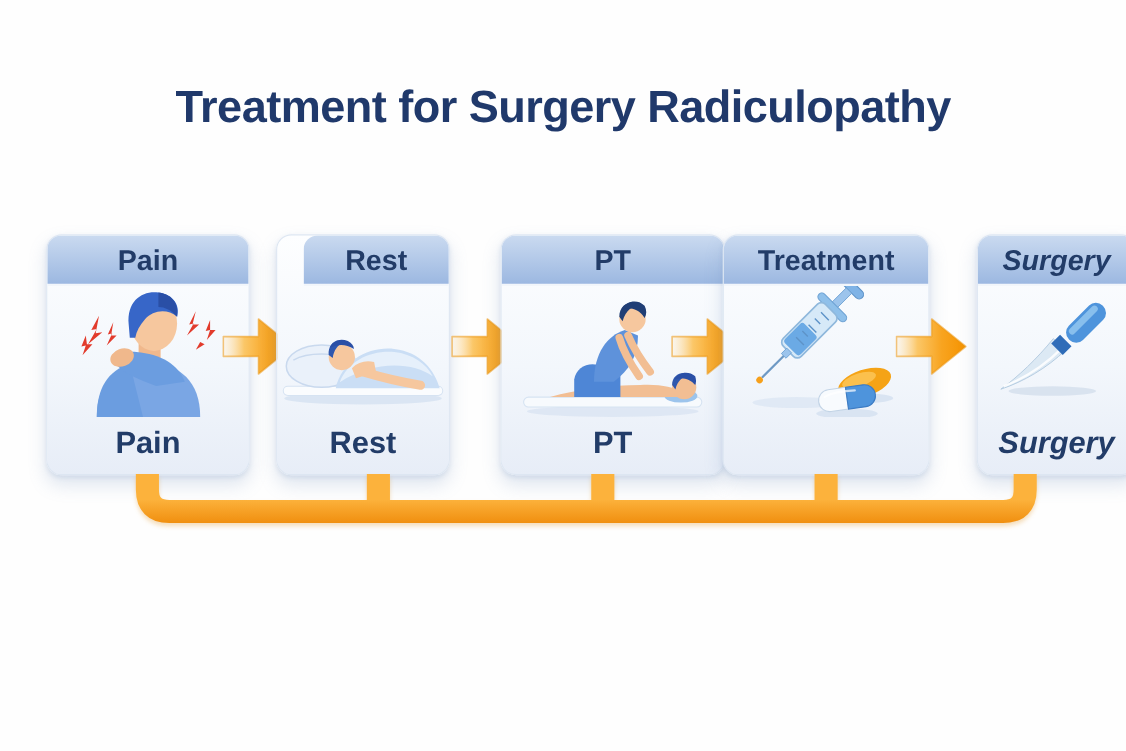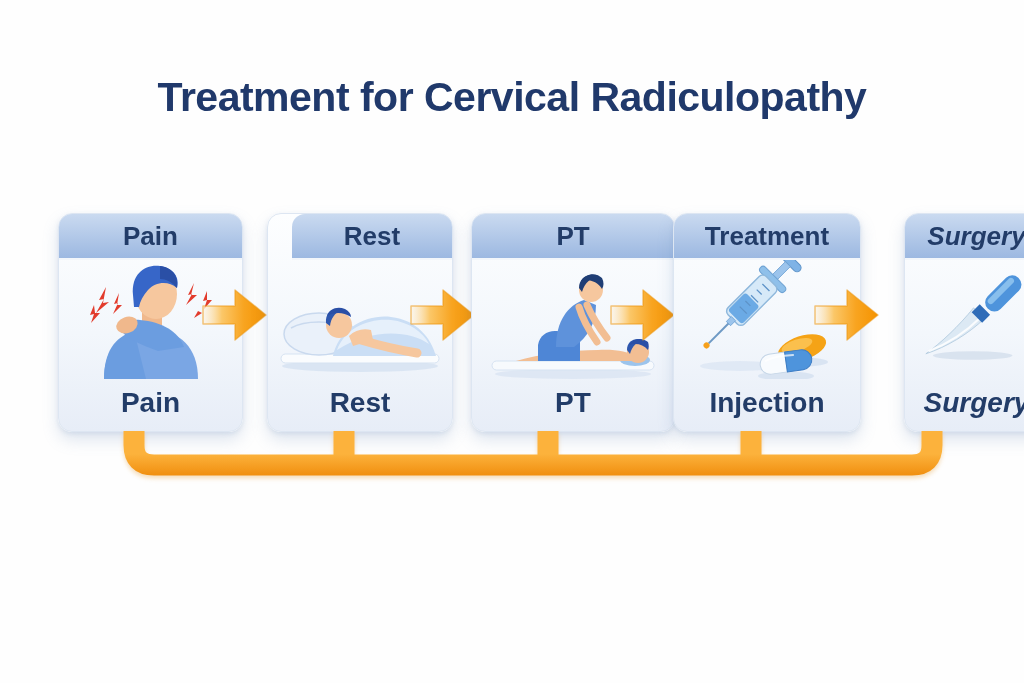--- a/index.html
+++ b/index.html
@@ -10,21 +10,20 @@
   .title{
     position:absolute;top:74px;left:0;width:100%;text-align:center;
     font-size:41px;font-weight:700;color:#20396b;letter-spacing:-0.5px;
   }
   .card{
     position:absolute;top:213px;height:219px;border-radius:14px;
     background:linear-gradient(180deg,#fdfeff 0%,#f3f7fc 55%,#e7edf7 100%);
     border:1px solid #dde6f2;
     box-shadow:0 8px 16px rgba(110,140,185,0.22),0 2px 4px rgba(110,140,185,0.15);
     box-sizing:border-box;
-    margin-left:16px;
   }
   .card-header{
     height:44px;border-radius:13px 13px 0 0;
     background:linear-gradient(180deg,#cadaf0 0%,#9cb8e1 100%);
     border-bottom:2px solid #f2f6fb;
     display:flex;align-items:center;justify-content:center;
     font-size:26px;font-weight:700;color:#223c68;
   }
   .card-body{
     position:absolute;top:46px;left:0;right:0;bottom:52px;
@@ -48,21 +47,21 @@
     <defs>
       <linearGradient id="arrowGrad" x1="0" y1="0" x2="1" y2="0">
         <stop offset="0" stop-color="#fff3df" stop-opacity="0.5"></stop>
         <stop offset="0.3" stop-color="#fbc768"></stop>
         <stop offset="0.65" stop-color="#f8a420"></stop>
         <stop offset="1" stop-color="#f59300"></stop>
       </linearGradient>
     </defs>
   </svg>
 
-  <div class="title">Treatment for Cervical Radiculopathy</div>
+  <div class="title">Treatment for Surgery Radiculopathy</div>
 
   <div class="card" style="left:42px;width:185px;">
     <div class="card-header">
       <span>Pain</span>
     </div>
     <div class="card-body">
       <svg width="150" height="118" viewBox="0 0 150 118">
         <path d="M28 118 C28 86 46 70 75 68 C104 70 122 86 122 118 Z" fill="#7aa6e4"></path>
         <path d="M28 118 C28 92 38 76 58 70 L70 118 Z" fill="#6b9de0"></path>
         <rect x="66" y="44" width="20" height="26" fill="#f0b88c"></rect>
@@ -79,21 +78,21 @@
         <polygon points="122,50 118,57 126,52" fill="#e23b2c"></polygon>
       </svg>
     </div>
     <div class="card-footer">Pain</div>
   </div>
 
   <svg class="arrow" style="left:202px;" viewBox="0 0 66 58">
     <polygon points="1,19 33,19 33,3 64,28 33,53 33,37 1,37" fill="url(#arrowGrad)" stroke="#ed9812" stroke-width="1.5" stroke-linejoin="round" stroke-opacity="0.55"></polygon>
   </svg>
 
-  <div class="card" style="left:251px;width:186px;padding-left:24px;">
+  <div class="card" style="left:251px;width:158px;padding-left:24px;">
     <div class="card-header">
       <span>Rest</span>
     </div>
     <div class="card-body">
       <svg width="170" height="108" viewBox="0 0 170 108">
         <ellipse cx="85" cy="100" rx="78" ry="6" fill="#d3e0f0" opacity="0.75"></ellipse>
         <rect x="6" y="88" width="158" height="9" rx="4.5" fill="#fafcfe" stroke="#d6e3f2"></rect>
         <ellipse cx="44" cy="68" rx="35" ry="21" fill="#eaf1fa" stroke="#c9d9ee" stroke-width="1.5"></ellipse>
         <path d="M16 62 C30 54 58 54 72 62" fill="none" stroke="#c9d9ee" stroke-width="1.5"></path>
         <path d="M58 90 C64 62 92 48 116 51 C142 54 156 72 161 90 Z" fill="#cadef5"></path>
@@ -166,21 +165,20 @@
           <ellipse cx="120" cy="90" rx="25" ry="12" fill="#f5a316"></ellipse>
           <ellipse cx="116" cy="86" rx="16" ry="6" fill="#fbc557" opacity="0.85"></ellipse>
         </g>
         <g transform="translate(104,104) rotate(-8)">
           <path d="M0 -10 H-16 A10 10 0 0 0 -16 10 H0 Z" fill="#f8fbfe" stroke="#c3d4e6"></path>
           <path d="M0 -10 H16 A10 10 0 0 1 16 10 H0 Z" fill="#4e94dc" stroke="#3c7cc4"></path>
           <path d="M-20 -4 C-12 -7 -2 -7 8 -6" stroke="#ffffff" stroke-width="2" fill="none" opacity="0.7" stroke-linecap="round"></path>
         </g>
       </svg>
     </div>
-    <div class="card-footer">Injection</div>
   </div>
 
   <svg class="arrow" style="left:814px;" viewBox="0 0 66 58">
     <polygon points="1,19 33,19 33,3 64,28 33,53 33,37 1,37" fill="url(#arrowGrad)" stroke="#ed9812" stroke-width="1.5" stroke-linejoin="round" stroke-opacity="0.55"></polygon>
   </svg>
 
   <div class="card" style="left:888px;width:145px;font-style:italic;">
     <div class="card-header">
       <span>Surgery</span>
     </div>

